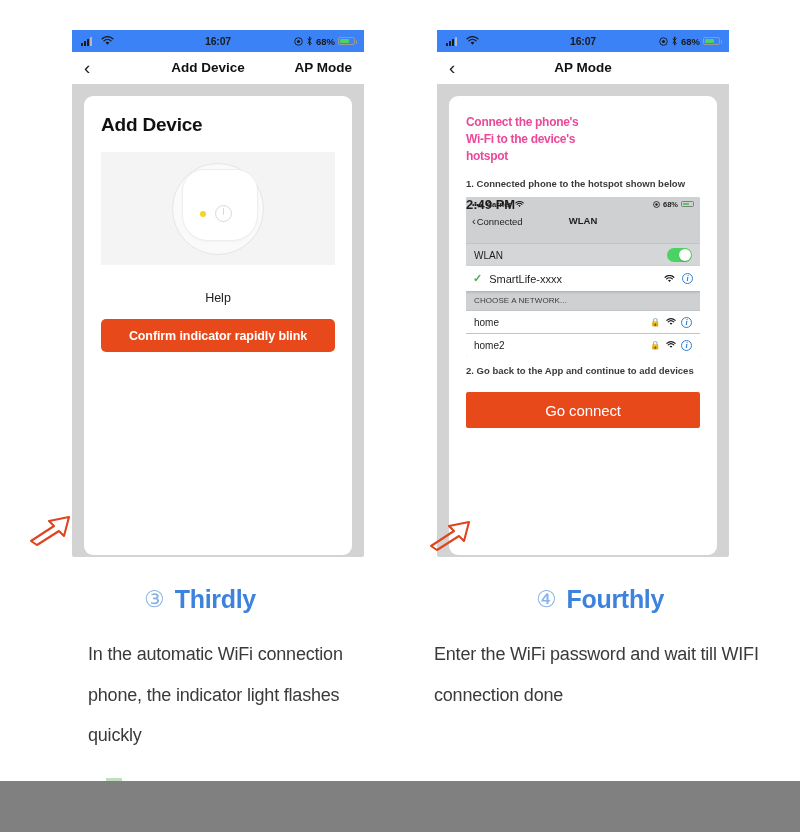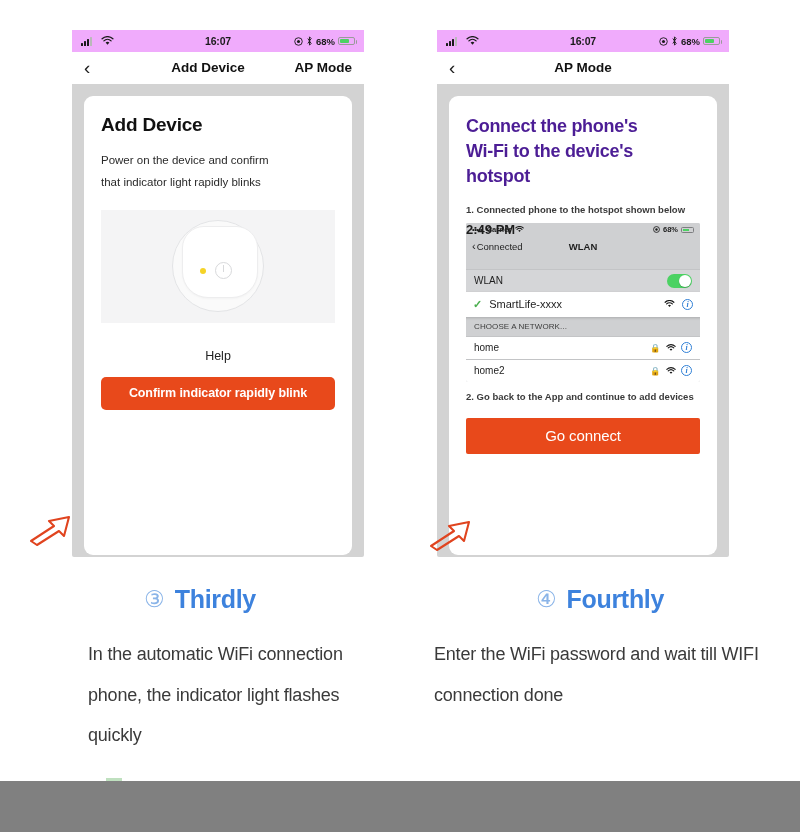--- a/index.html
+++ b/index.html
@@ -20,21 +20,21 @@
   .phone {
     background: #d3d3d3;
     border-radius: 2px;
     padding: 0;
     position: relative;
   }
   .phone-left  { margin: 30px 30px 0 72px; width: 292px; height: 527px; }
   .phone-right { margin: 30px 30px 0 37px; width: 292px; height: 527px; }
 
   .statusbar {
-    background: #f0abfc;
+    background: #3b82f6;
     height: 22px;
     display: flex; align-items: center;
     padding: 0 9px;
     font-size: 10px;
     color: #1a1a1a;
     position: relative;
   }
   .sb-left { display:flex; align-items:center; gap:9px; }
   .sb-time {
     position:absolute; left:0; right:0; text-align:center;
@@ -140,21 +140,21 @@
     border-radius:5px;
     height:33px;
     display:flex; align-items:center; justify-content:center;
     font-size:12.5px; font-weight:bold;
     letter-spacing:-0.1px;
     cursor:pointer;
   }
 
   
   .card-title-lg {
-    font-size:18px; font-weight:bold; color:#4c1d95;
+    font-size:12px; font-weight:bold; color:#ec4899;
     line-height:1.4; letter-spacing:-0.3px;
   }
   .step-text {
     margin-top:14px;
     font-size:9.5px; color:#3a3a3a; font-weight:600;
   }
   .step-text.two { margin-top:9px; }
 
   
   .wlan {
@@ -329,24 +329,20 @@
           </div>
 
           <div class="navbar">
             <div class="nav-back">‹</div>
             <div class="nav-title left-offset">Add Device</div>
             <div class="nav-action">AP Mode</div>
           </div>
 
           <div class="card">
             <div class="card-title">Add Device</div>
-            <div class="card-sub">
-              <div>Power on the device and confirm</div>
-              <div>that indicator light rapidly blinks</div>
-            </div>
 
             <div class="device-img">
               <div class="dev-outer">
                 <div class="dev-inner"></div>
                 <div class="dev-led"></div>
                 <div class="dev-power"></div>
               </div>
             </div>
 
             <div class="help-text">Help</div>

